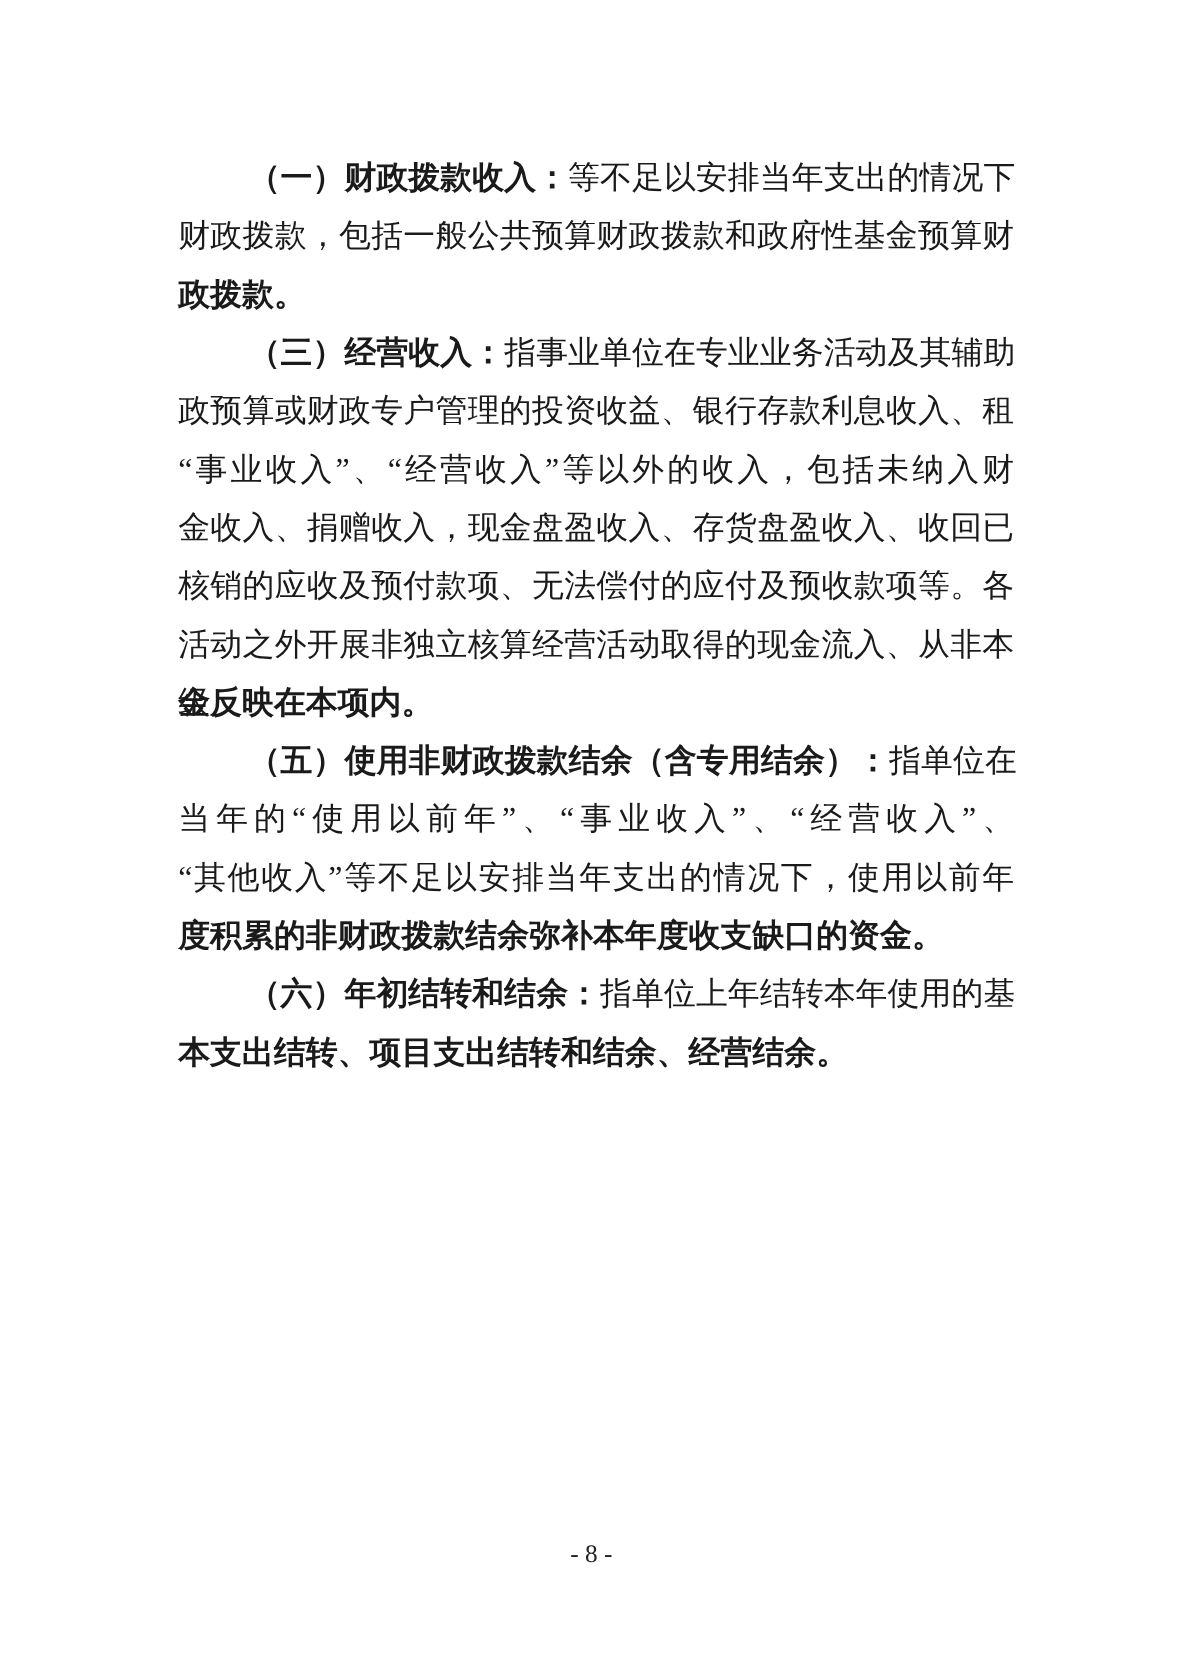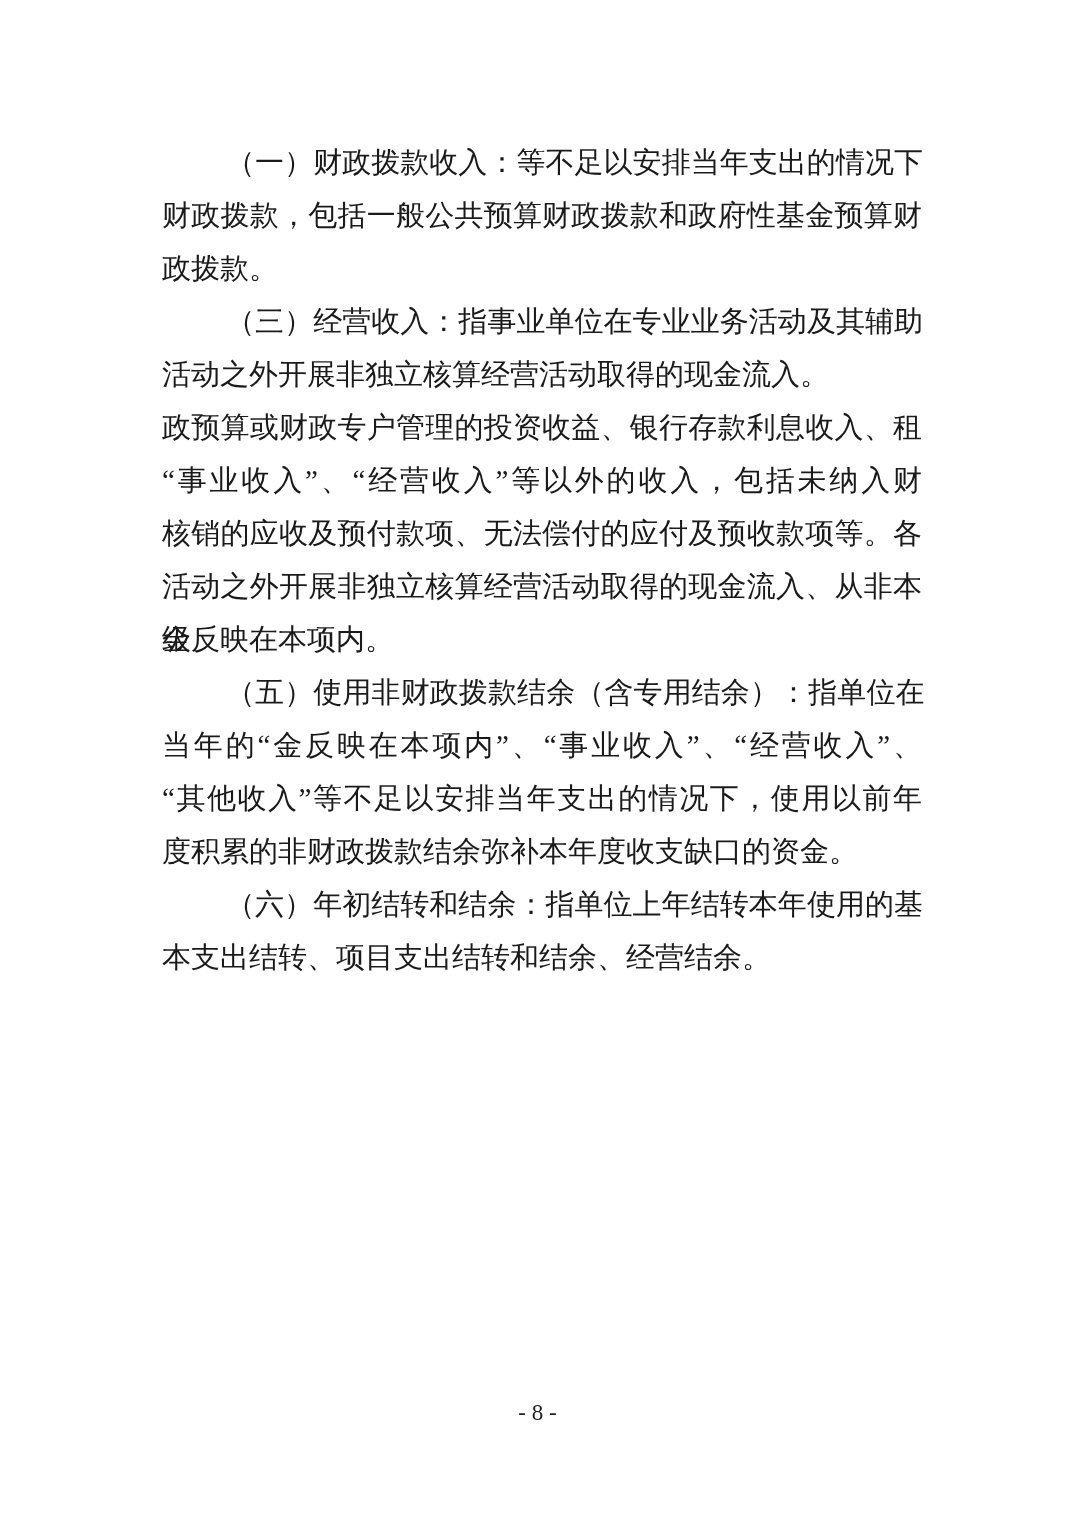--- a/index.html
+++ b/index.html
@@ -32,23 +32,24 @@
   }
   .line.first {
     text-indent: 64px;
     letter-spacing: -1px;
   }
   .line.first.tight {
     letter-spacing: -2.5px;
   }
   .line.last {
     text-align-last: left;
+    font-weight: bold;
   }
   .lead {
-    font-weight: 400;
+    font-weight: 700;
   }
   .footer {
     position: absolute;
     left: 0; top: 1400px;
     width: 1075px;
     text-align: center;
     font-size: 23px;
     line-height: 26px;
     color: #222222;
   }
@@ -61,34 +62,34 @@
 
     <div class="para">
       <div class="line first"><span class="lead">（一）财政拨款收入：</span><span>等不足以安排当年支出的情况下</span></div>
       <div class="line">财政拨款，包括一般公共预算财政拨款和政府性基金预算财</div>
       <div class="line last">政拨款。</div>
     </div>
 
 
     <div class="para">
       <div class="line first"><span class="lead">（三）经营收入：</span><span>指事业单位在专业业务活动及其辅助</span></div>
-      <div class="line last">活动之外开展非独立核算经营活动取得的现金流入。</div>
     </div>
 
     <div class="para">
       <div class="line">政预算或财政专户管理的投资收益、银行存款利息收入、租</div>
       <div class="line">“事业收入”、“经营收入”等以外的收入，包括未纳入财</div>
+      <div class="line">金收入、捐赠收入，现金盘盈收入、存货盘盈收入、收回已</div>
       <div class="line">核销的应收及预付款项、无法偿付的应付及预收款项等。各</div>
       <div class="line">活动之外开展非独立核算经营活动取得的现金流入、从非本级</div>
       <div class="line last">金反映在本项内。</div>
     </div>
 
     <div class="para">
       <div class="line first tight"><span class="lead">（五）使用非财政拨款结余（含专用结余）：</span><span>指单位在</span></div>
-      <div class="line">当年的“金反映在本项内”、“事业收入”、“经营收入”、</div>
+      <div class="line">当年的“使用以前年”、“事业收入”、“经营收入”、</div>
       <div class="line">“其他收入”等不足以安排当年支出的情况下，使用以前年</div>
       <div class="line last">度积累的非财政拨款结余弥补本年度收支缺口的资金。</div>
     </div>
 
     <div class="para">
       <div class="line first"><span class="lead">（六）年初结转和结余：</span><span>指单位上年结转本年使用的基</span></div>
       <div class="line last">本支出结转、项目支出结转和结余、经营结余。</div>
     </div>
 
   </div>

